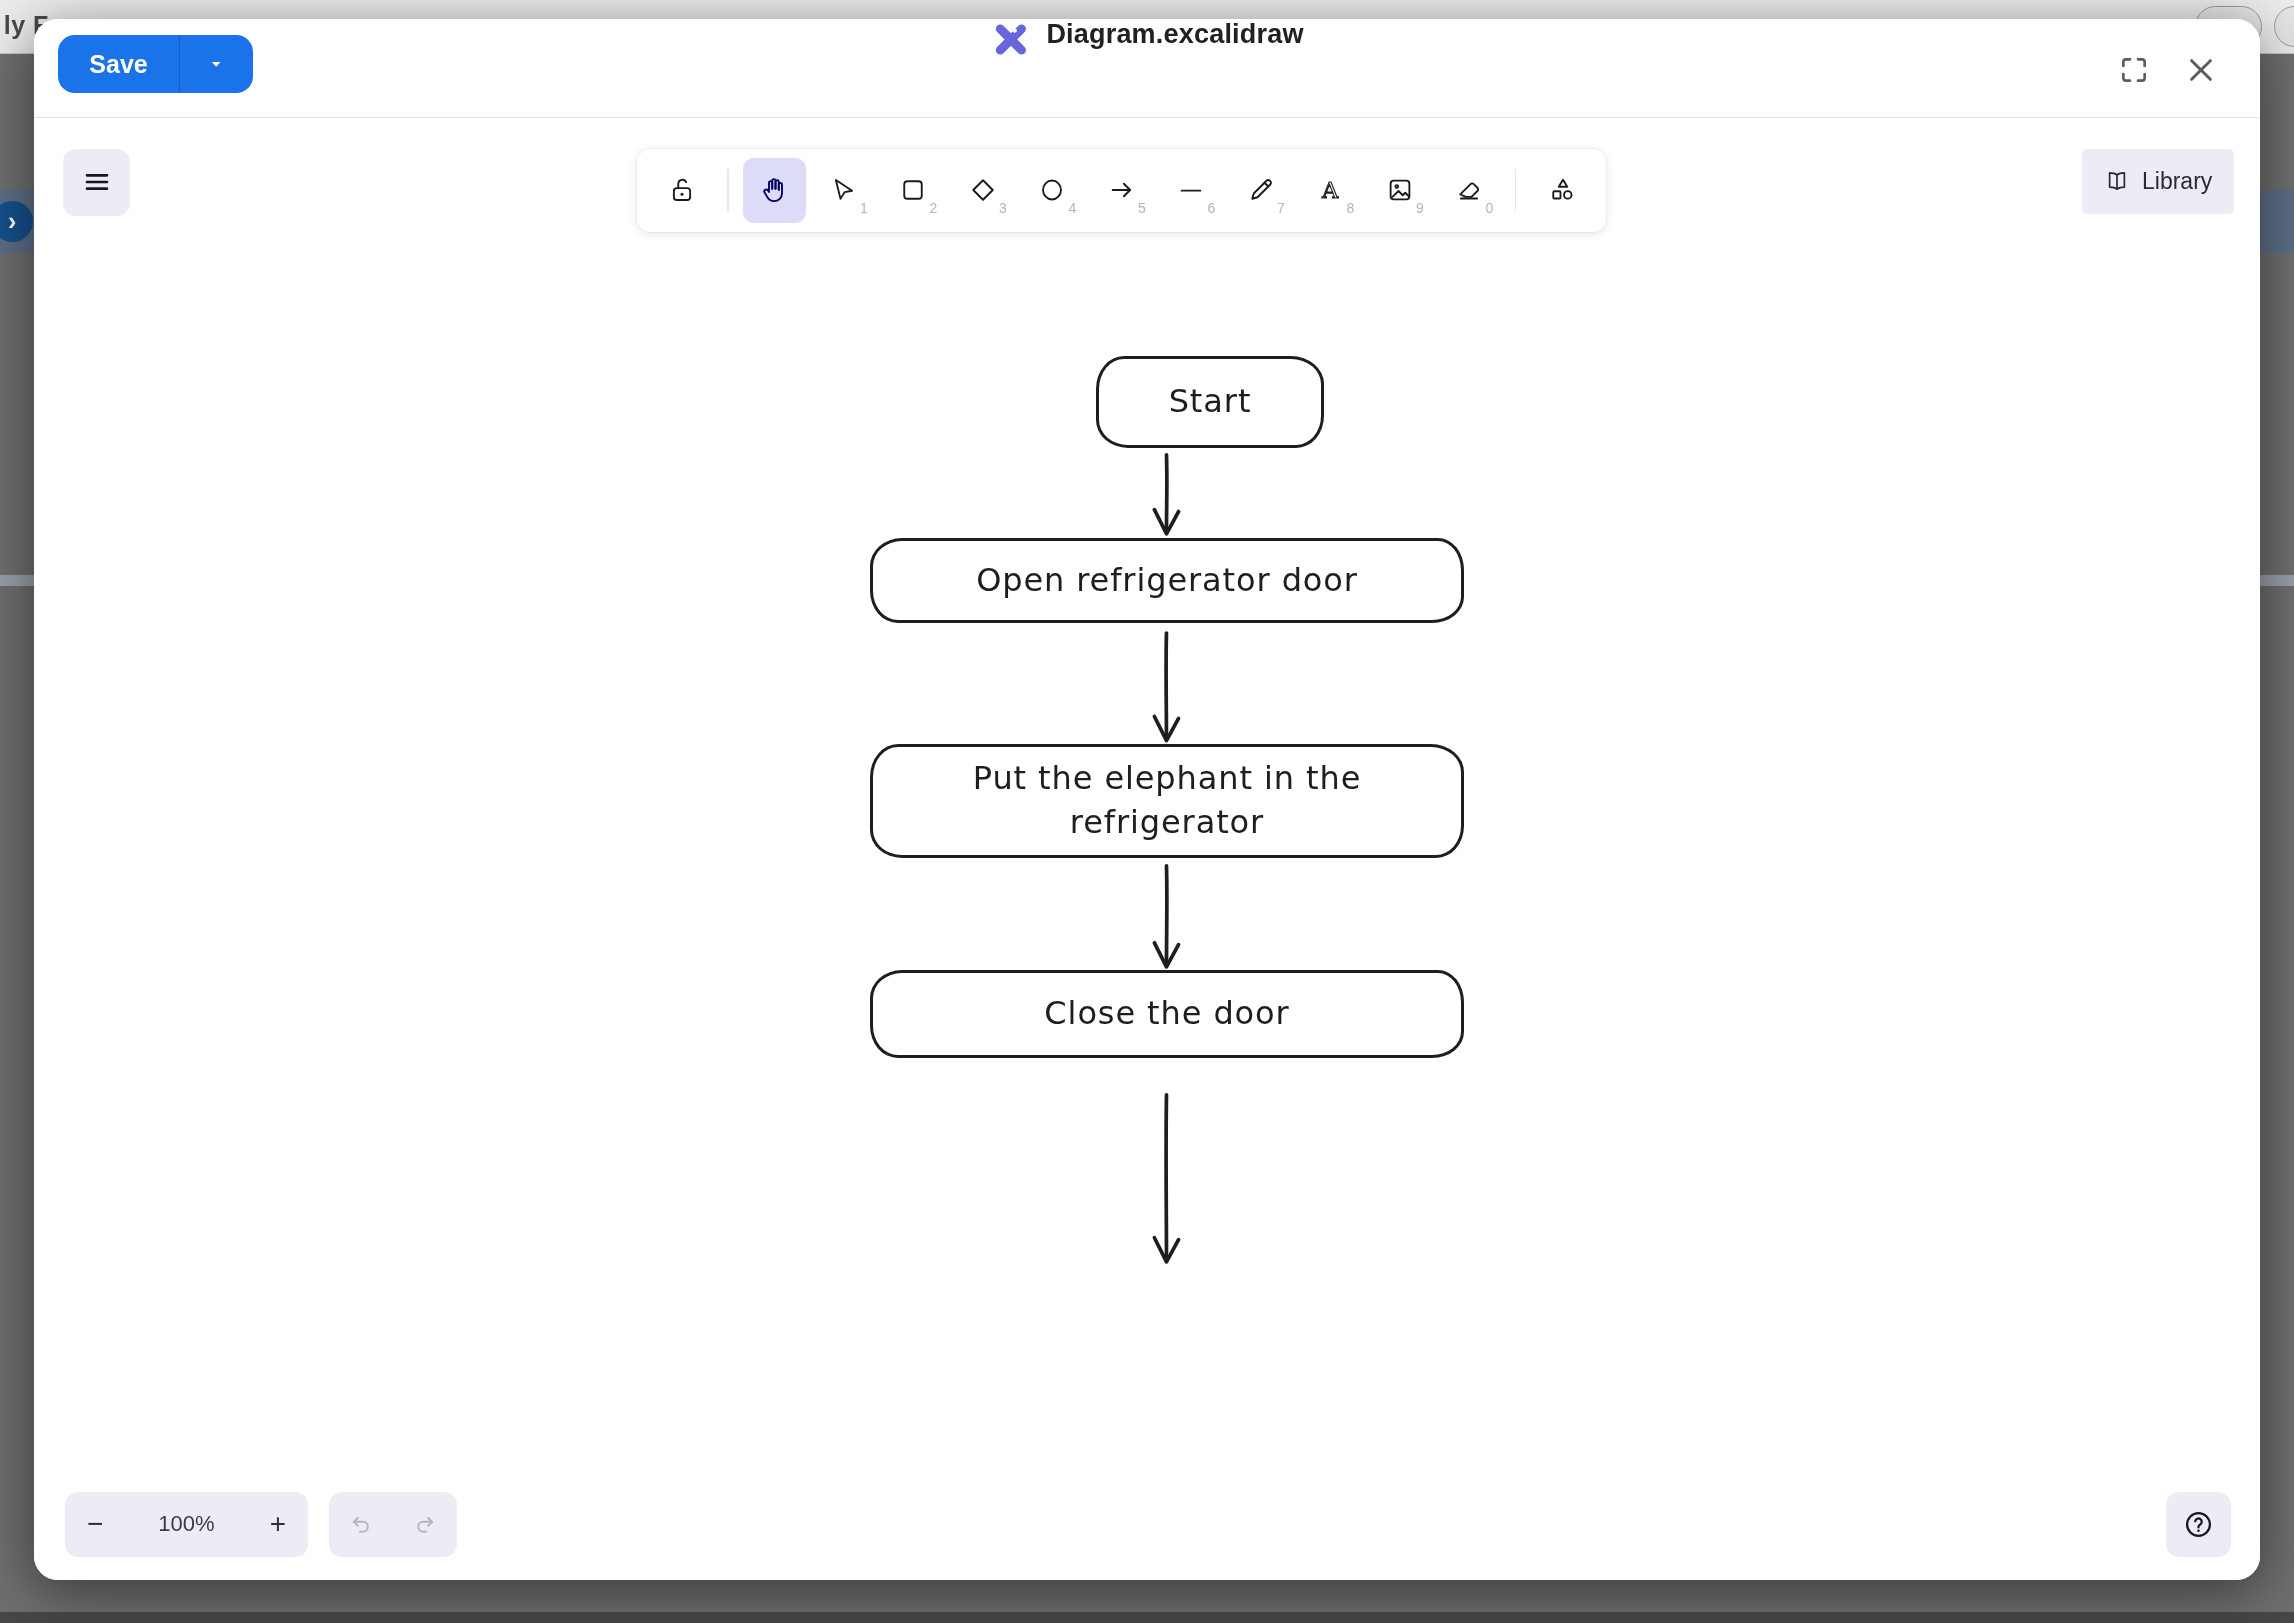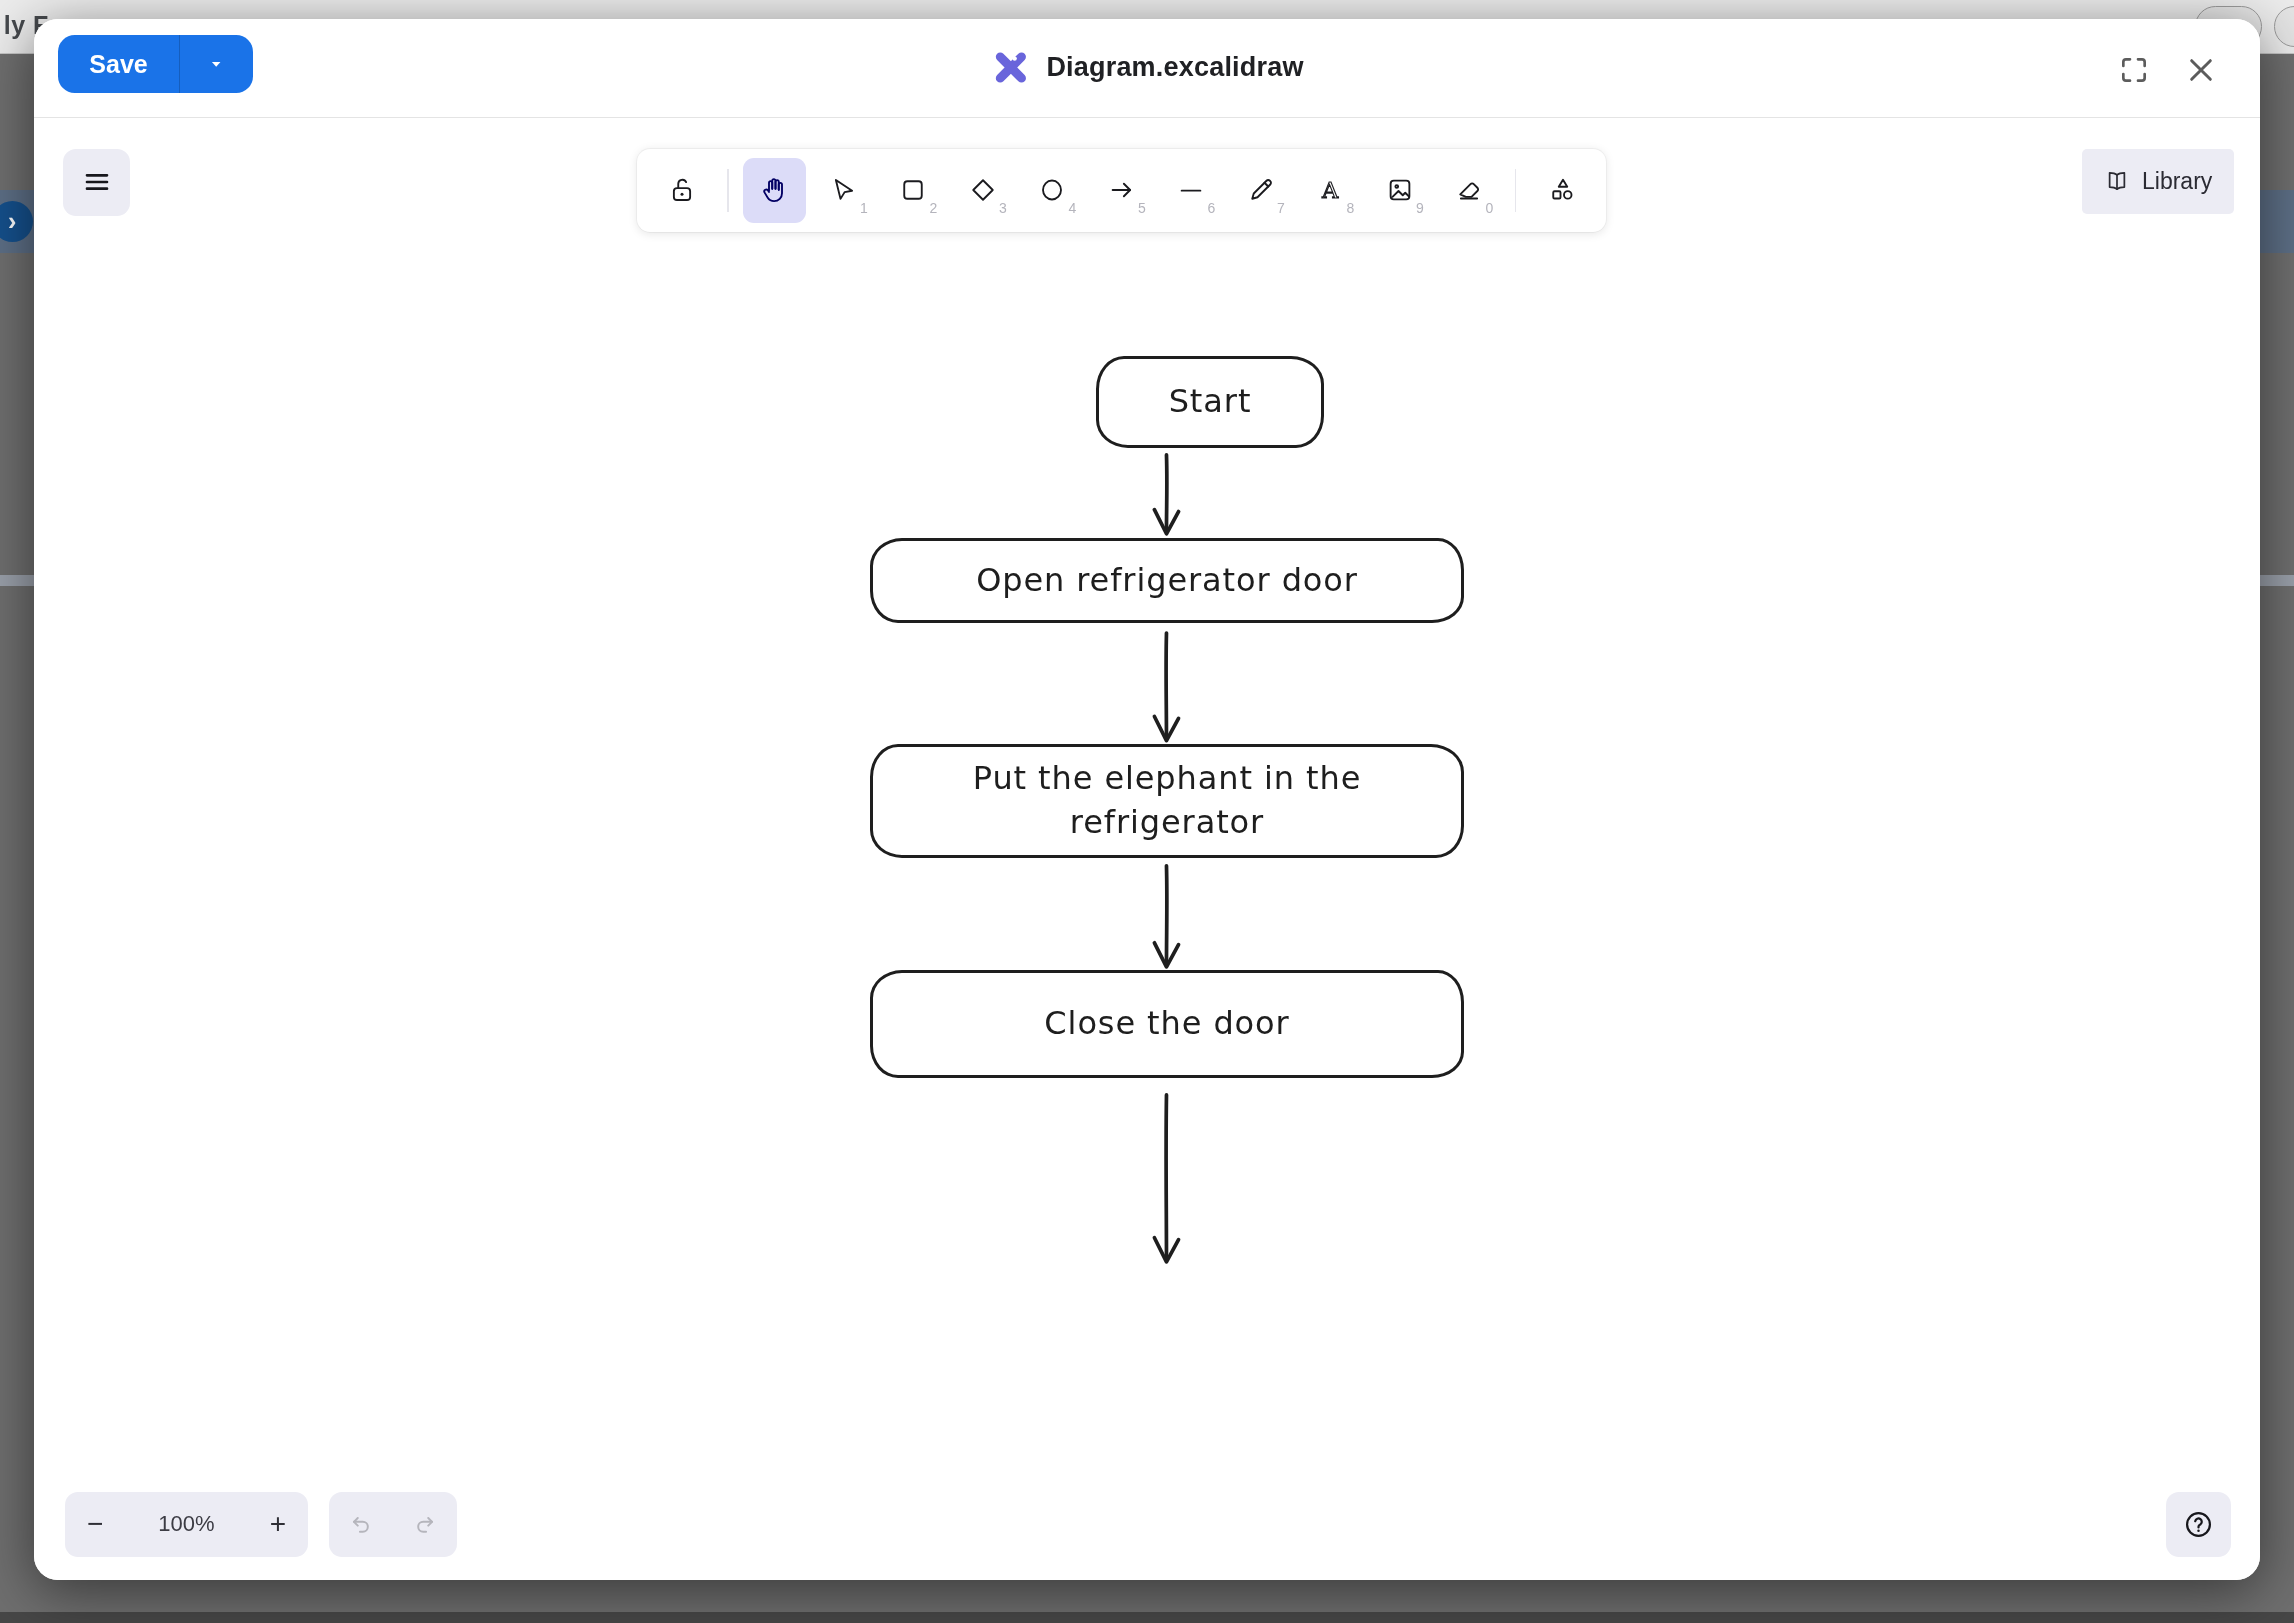--- a/index.html
+++ b/index.html
@@ -18,21 +18,21 @@
   .bg-bottom-strip { position:absolute; left:0; top:1612px; width:2295px; height:11px; background:#474747; z-index:1; }
 
   
   .modal { position:absolute; left:34px; top:18.6px; width:2226px; height:1561px; background:#fff; border-radius:24px; box-shadow:0 11px 56px rgba(0,0,0,.5); z-index:5; overflow:hidden; }
 
   
   .m-header { position:absolute; left:0; top:0; width:100%; height:99px; background:#fff; border-bottom:1.9px solid #e4e4e4; }
   .save-split { position:absolute; left:24px; top:16.7px; height:58px; display:flex; border-radius:16.7px; overflow:hidden; background:#1a73e8; }
   .save-main { width:121px; display:flex; align-items:center; justify-content:center; color:#fff; font-size:25px; font-weight:600; cursor:pointer; }
   .save-caret { width:74px; display:flex; align-items:center; justify-content:center; border-left:1.9px solid rgba(0,0,0,.18); cursor:pointer; }
-  .title-group { position:absolute; left:50%; top:0; height:97px; transform:translateX(-50%); display:flex; align-items:center; gap:15px; }
+  .title-group { position:absolute; left:50%; top:0; height:97px; transform:translateX(-50%); display:flex; align-items:flex-start; gap:15px; }
   .file-title { font-size:27px; font-weight:600; color:#202124; letter-spacing:0.2px; }
   .hdr-iconbtn { position:absolute; top:33px; width:37px; height:37px; display:flex; align-items:center; justify-content:center; cursor:pointer; color:#5c5c5c; }
   .hdr-fullscreen { left:2081px; }
   .hdr-close { left:2148px; }
 
   
   .canvas { position:absolute; left:0; top:101px; width:2226px; height:1460px; background:#fff; }
 
   
   .sq-btn { position:absolute; background:#ececf4; border-radius:13px; display:flex; align-items:center; justify-content:center; cursor:pointer; color:#1b1b1f; }
@@ -234,21 +234,21 @@
       <path d="M12 6.3C10.3 4.8 8.2 4.4 5.2 4.4v13.2c3 0 5.1.4 6.8 1.9 1.7-1.5 3.8-1.9 6.8-1.9V4.4c-3 0-5.1.4-6.8 1.9z"></path>
       <path d="M12 6.3v13.2"></path>
     </svg>
     <span class="library-label">Library</span>
   </div>
 
   <div class="node r1" style="left:1018px; top:337px; width:228px; height:92px;margin-left:44px;">Start</div>
   <div class="node r1" style="left:836px; top:725px; width:594px; height:114px;">Put the elephant in the
 refrigerator</div>
   <div class="node r2" style="left:836px; top:519px; width:594px; height:85px;">Open refrigerator door</div>
-  <div class="node r2" style="left:836px; top:951px; width:594px; height:108px;">Close the door</div>
+  <div class="node r2" style="left:836px; top:951px; width:594px; height:88px;">Close the door</div>
 
   <svg class="arrows" viewBox="0 0 2400 1683">
     <g fill="none" stroke="#1e1e1e" stroke-width="4" stroke-linecap="round" stroke-linejoin="round">
       <g>
         <path d="M1221 470 C1222 500 1221 525 1221 553"></path>
         <path d="M1208 529 L1221 555 L1234 531"></path>
       </g>
       <g>
         <path d="M1221 662 C1220 700 1221 740 1221 776"></path>
         <path d="M1208 752 L1221 778 L1234 754"></path>

